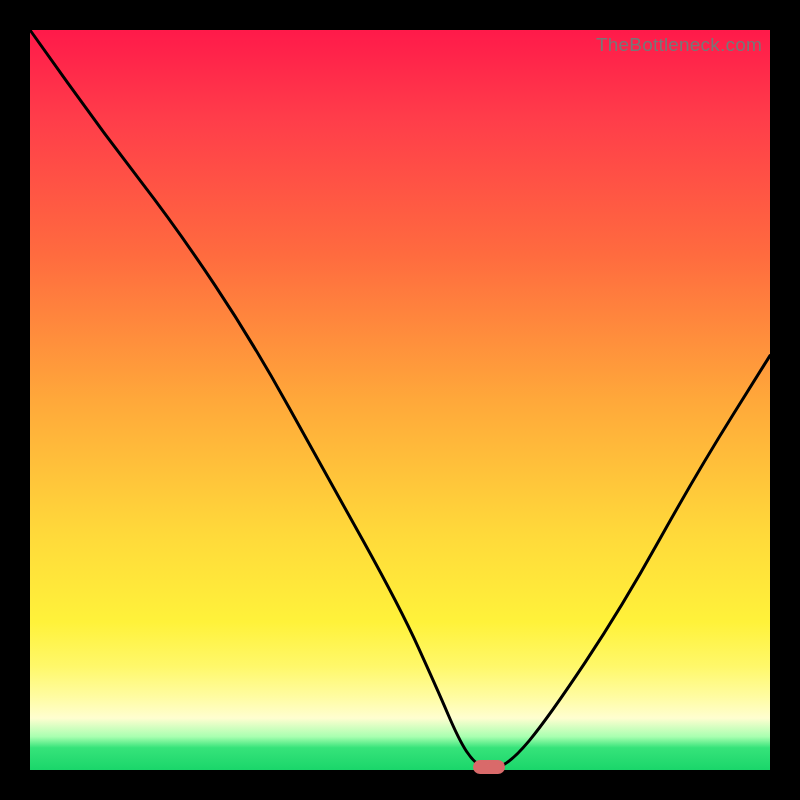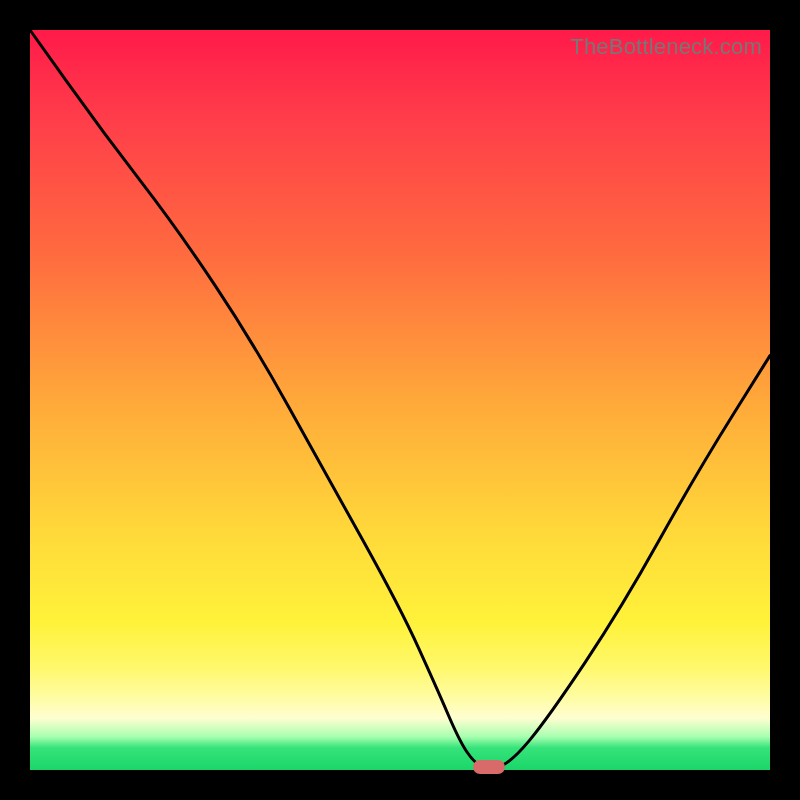--- a/index.html
+++ b/index.html
@@ -40,21 +40,21 @@
       #a8ffb0 95.5%,
       #36e37a 97%,
       #1ad66a 100%
     );
   }
   .watermark {
     position: absolute;
     top: 4px;
     right: 8px;
     color: #777;
-    font-size: 22px;
+    font-size: 19px;
     font-weight: 500;
     letter-spacing: 0.2px;
     user-select: none;
   }
   svg.curve {
     position: absolute;
     left: 0;
     top: 0;
     width: 740px;
     height: 740px;

